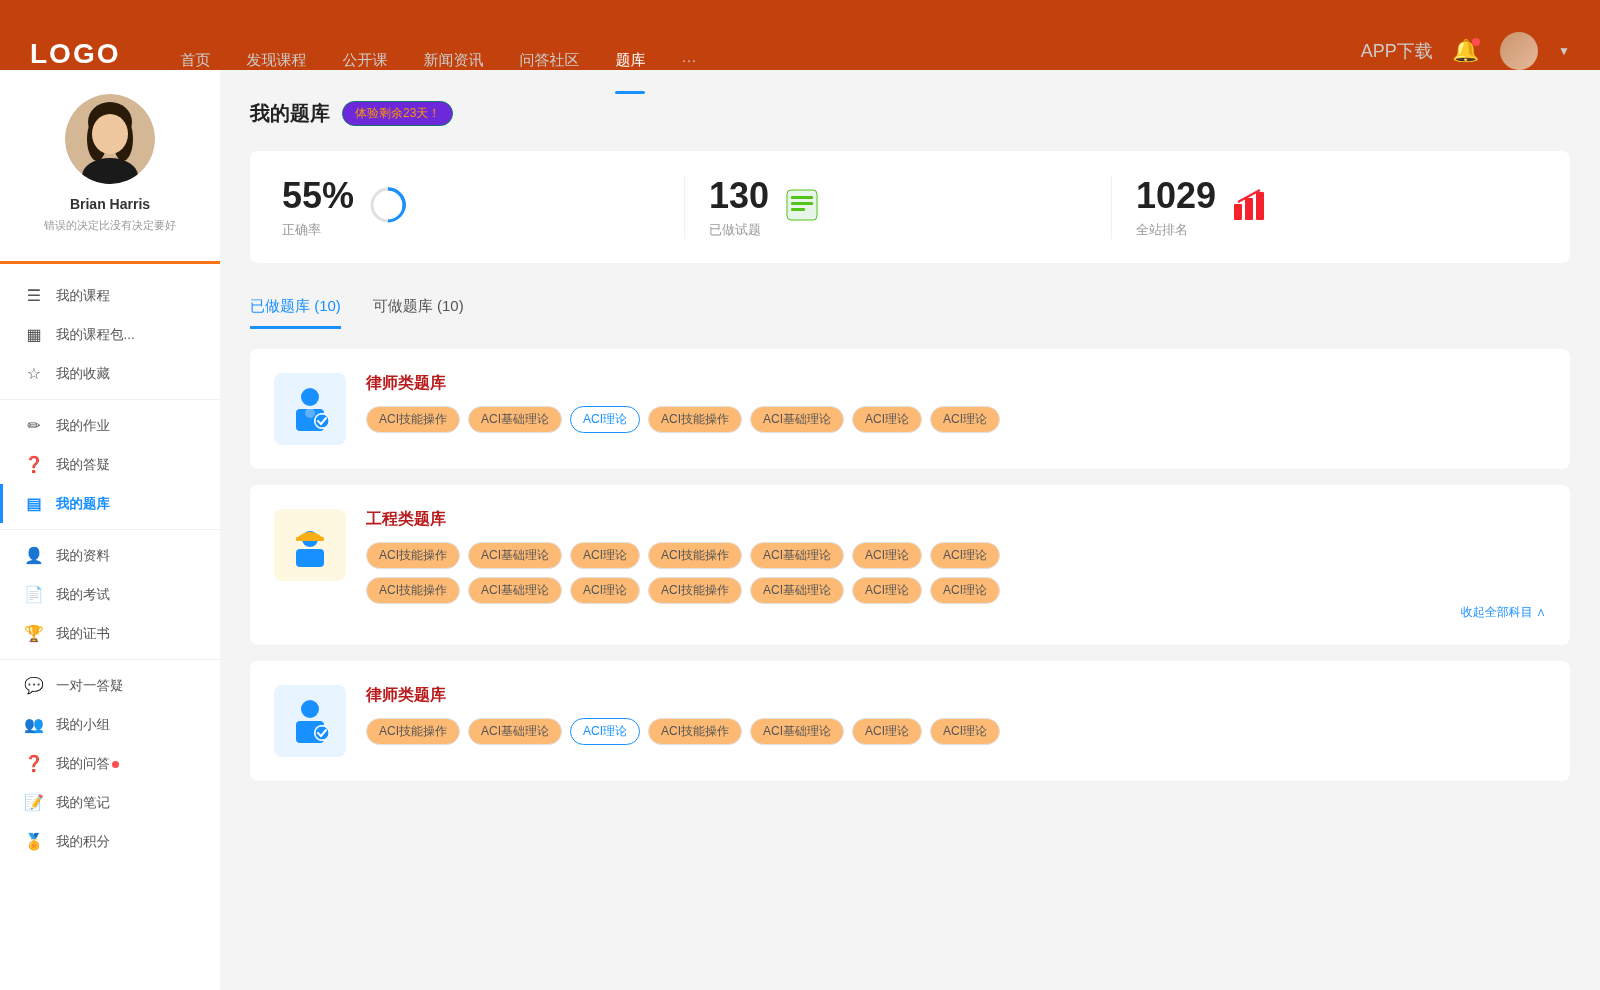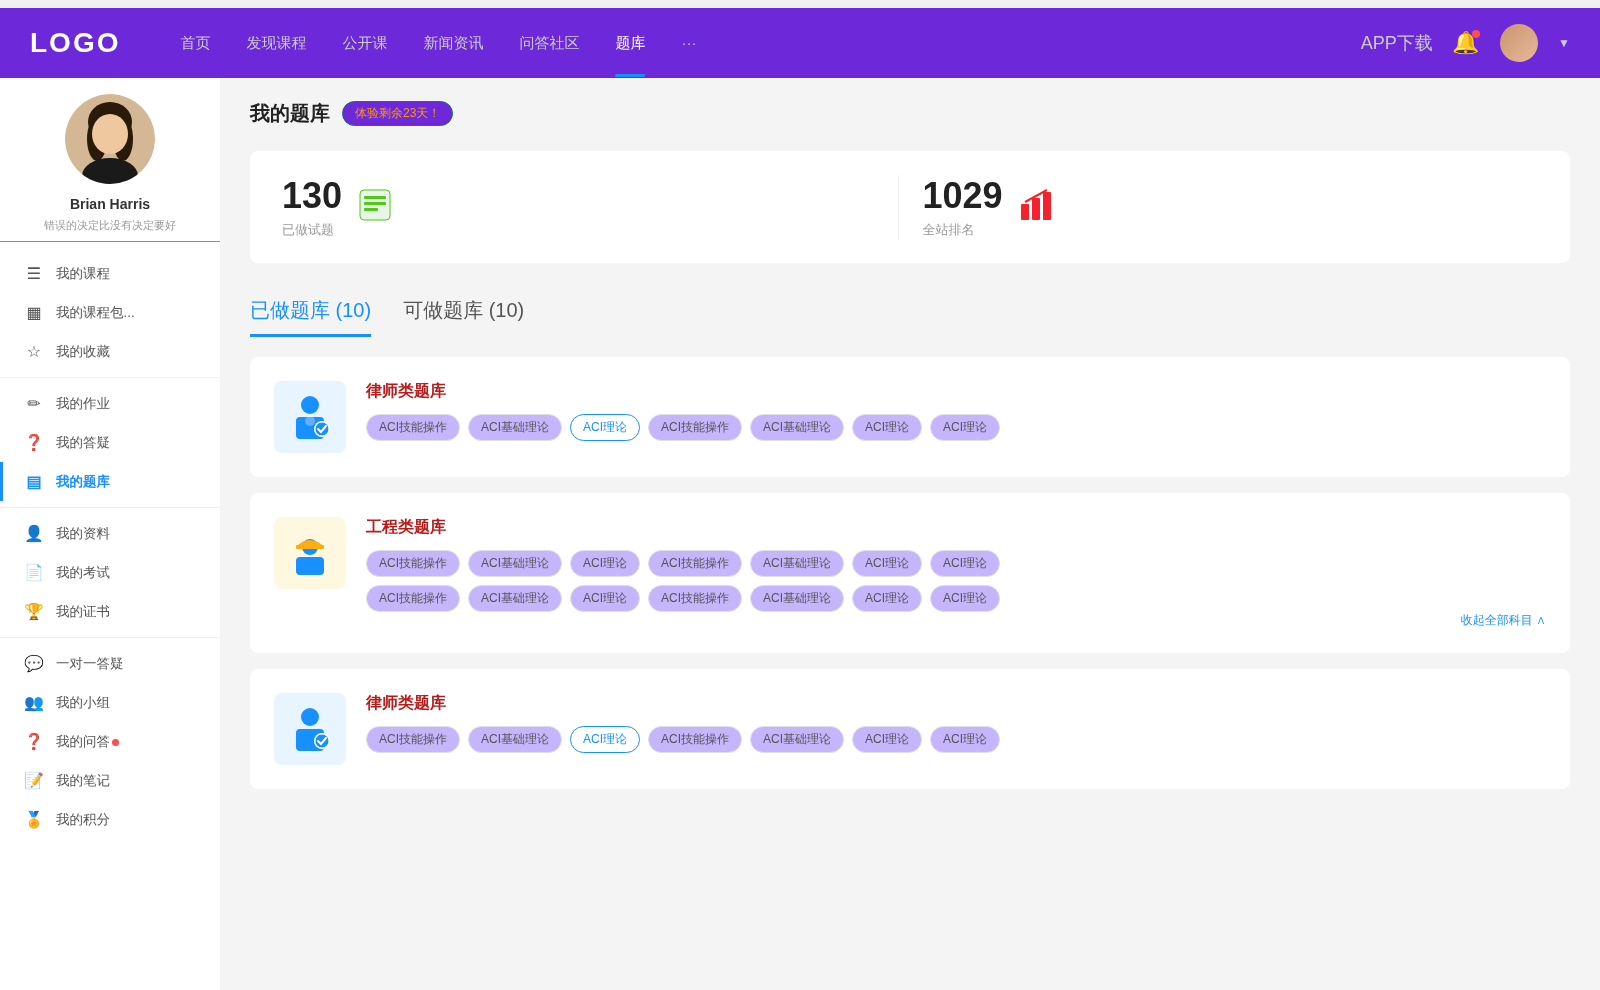--- a/index.html
+++ b/index.html
@@ -1,26 +1,26 @@
 <!DOCTYPE html>
 <html><head>
   <meta charset="utf-8">
   <style>
     * { box-sizing: border-box; margin: 0; padding: 0; }
     body { font-family: "PingFang SC", "Microsoft YaHei", sans-serif; background: #f0f0f0; color: #333; }
 
     
     .top-nav {
-      background: #6d28d9;
+      background: #c2410c;
       height: 70px;
       display: flex;
-      align-items: center;
+      align-items: flex-end;
       padding: 0 30px;
       position: sticky;
-      top: 8px;
+      top: 0;
       z-index: 100;
     }
     .nav-logo {
       color: white;
       font-size: 28px;
       font-weight: bold;
       letter-spacing: 2px;
       margin-right: 60px;
     }
     .nav-links {
@@ -107,22 +107,22 @@
 
     
     .sidebar {
       width: 220px;
       background: white;
       padding: 24px 0;
       flex-shrink: 0;
     }
     .sidebar-profile {
       text-align: center;
-      padding: 0 20px 8px;
-      border-bottom: 1px solid #f97316;
+      padding: 0 20px 28px;
+      border-bottom: 3px solid #f97316;
     }
     .avatar-circle {
       width: 90px;
       height: 90px;
       border-radius: 50%;
       margin: 0 auto 12px;
       overflow: hidden;
       background: #f0f0f0;
     }
     .profile-name {
@@ -242,21 +242,21 @@
 
     
     .tabs-row {
       display: flex;
       gap: 0;
       margin-bottom: 20px;
     }
     .tab-btn {
       padding: 10px 0;
       margin-right: 32px;
-      font-size: 20px;
+      font-size: 15px;
       color: #555;
       cursor: pointer;
       border-bottom: 3px solid transparent;
       font-weight: 500;
     }
     .tab-btn.active {
       color: #1890ff;
       border-bottom-color: #1890ff;
     }
 
@@ -293,21 +293,21 @@
     .tags-row {
       display: flex;
       flex-wrap: wrap;
       gap: 8px;
       align-items: center;
     }
     .tag {
       padding: 4px 12px;
       border-radius: 20px;
       font-size: 12px;
-      background: #c4b5fd;
+      background: #fdba74;
       color: #555;
       cursor: pointer;
       border: 1px solid #e0e0e0;
     }
     .tag.active {
       background: white;
       color: #1890ff;
       border-color: #1890ff;
     }
     .expand-link {
@@ -440,20 +440,33 @@
 
   <main class="content">
 
     <div class="page-header">
       <h1 class="page-title">我的题库</h1>
       <span class="trial-badge">体验剩余23天！</span>
     </div>
 
     <div class="stats-row">
 
+      <div class="stat-item">
+        <div>
+          <div class="stat-value">55%</div>
+          <div class="stat-label">正确率</div>
+        </div>
+        <div>
+          <svg width="36" height="36" viewBox="0 0 36 36">
+            <circle cx="18" cy="18" r="16" fill="none" stroke="#e0e0e0" stroke-width="3"></circle>
+            <path d="M18,2 A16,16 0 0,1 18,34" fill="none" stroke="#1890ff" stroke-width="3"></path>
+            <path d="M18,2 A16,16 0 0,1 33.5,23" fill="none" stroke="#1890ff" stroke-width="3"></path>
+          </svg>
+        </div>
+      </div>
 
       <div class="stat-item">
         <div>
           <div class="stat-value">130</div>
           <div class="stat-label">已做试题</div>
         </div>
         <div>
           <svg width="34" height="34" viewBox="0 0 34 34">
             <rect x="2" y="2" width="30" height="30" rx="4" fill="#e8f5e9" stroke="#52c41a" stroke-width="1"></rect>
             <rect x="6" y="8" width="22" height="3" rx="1" fill="#52c41a"></rect>

